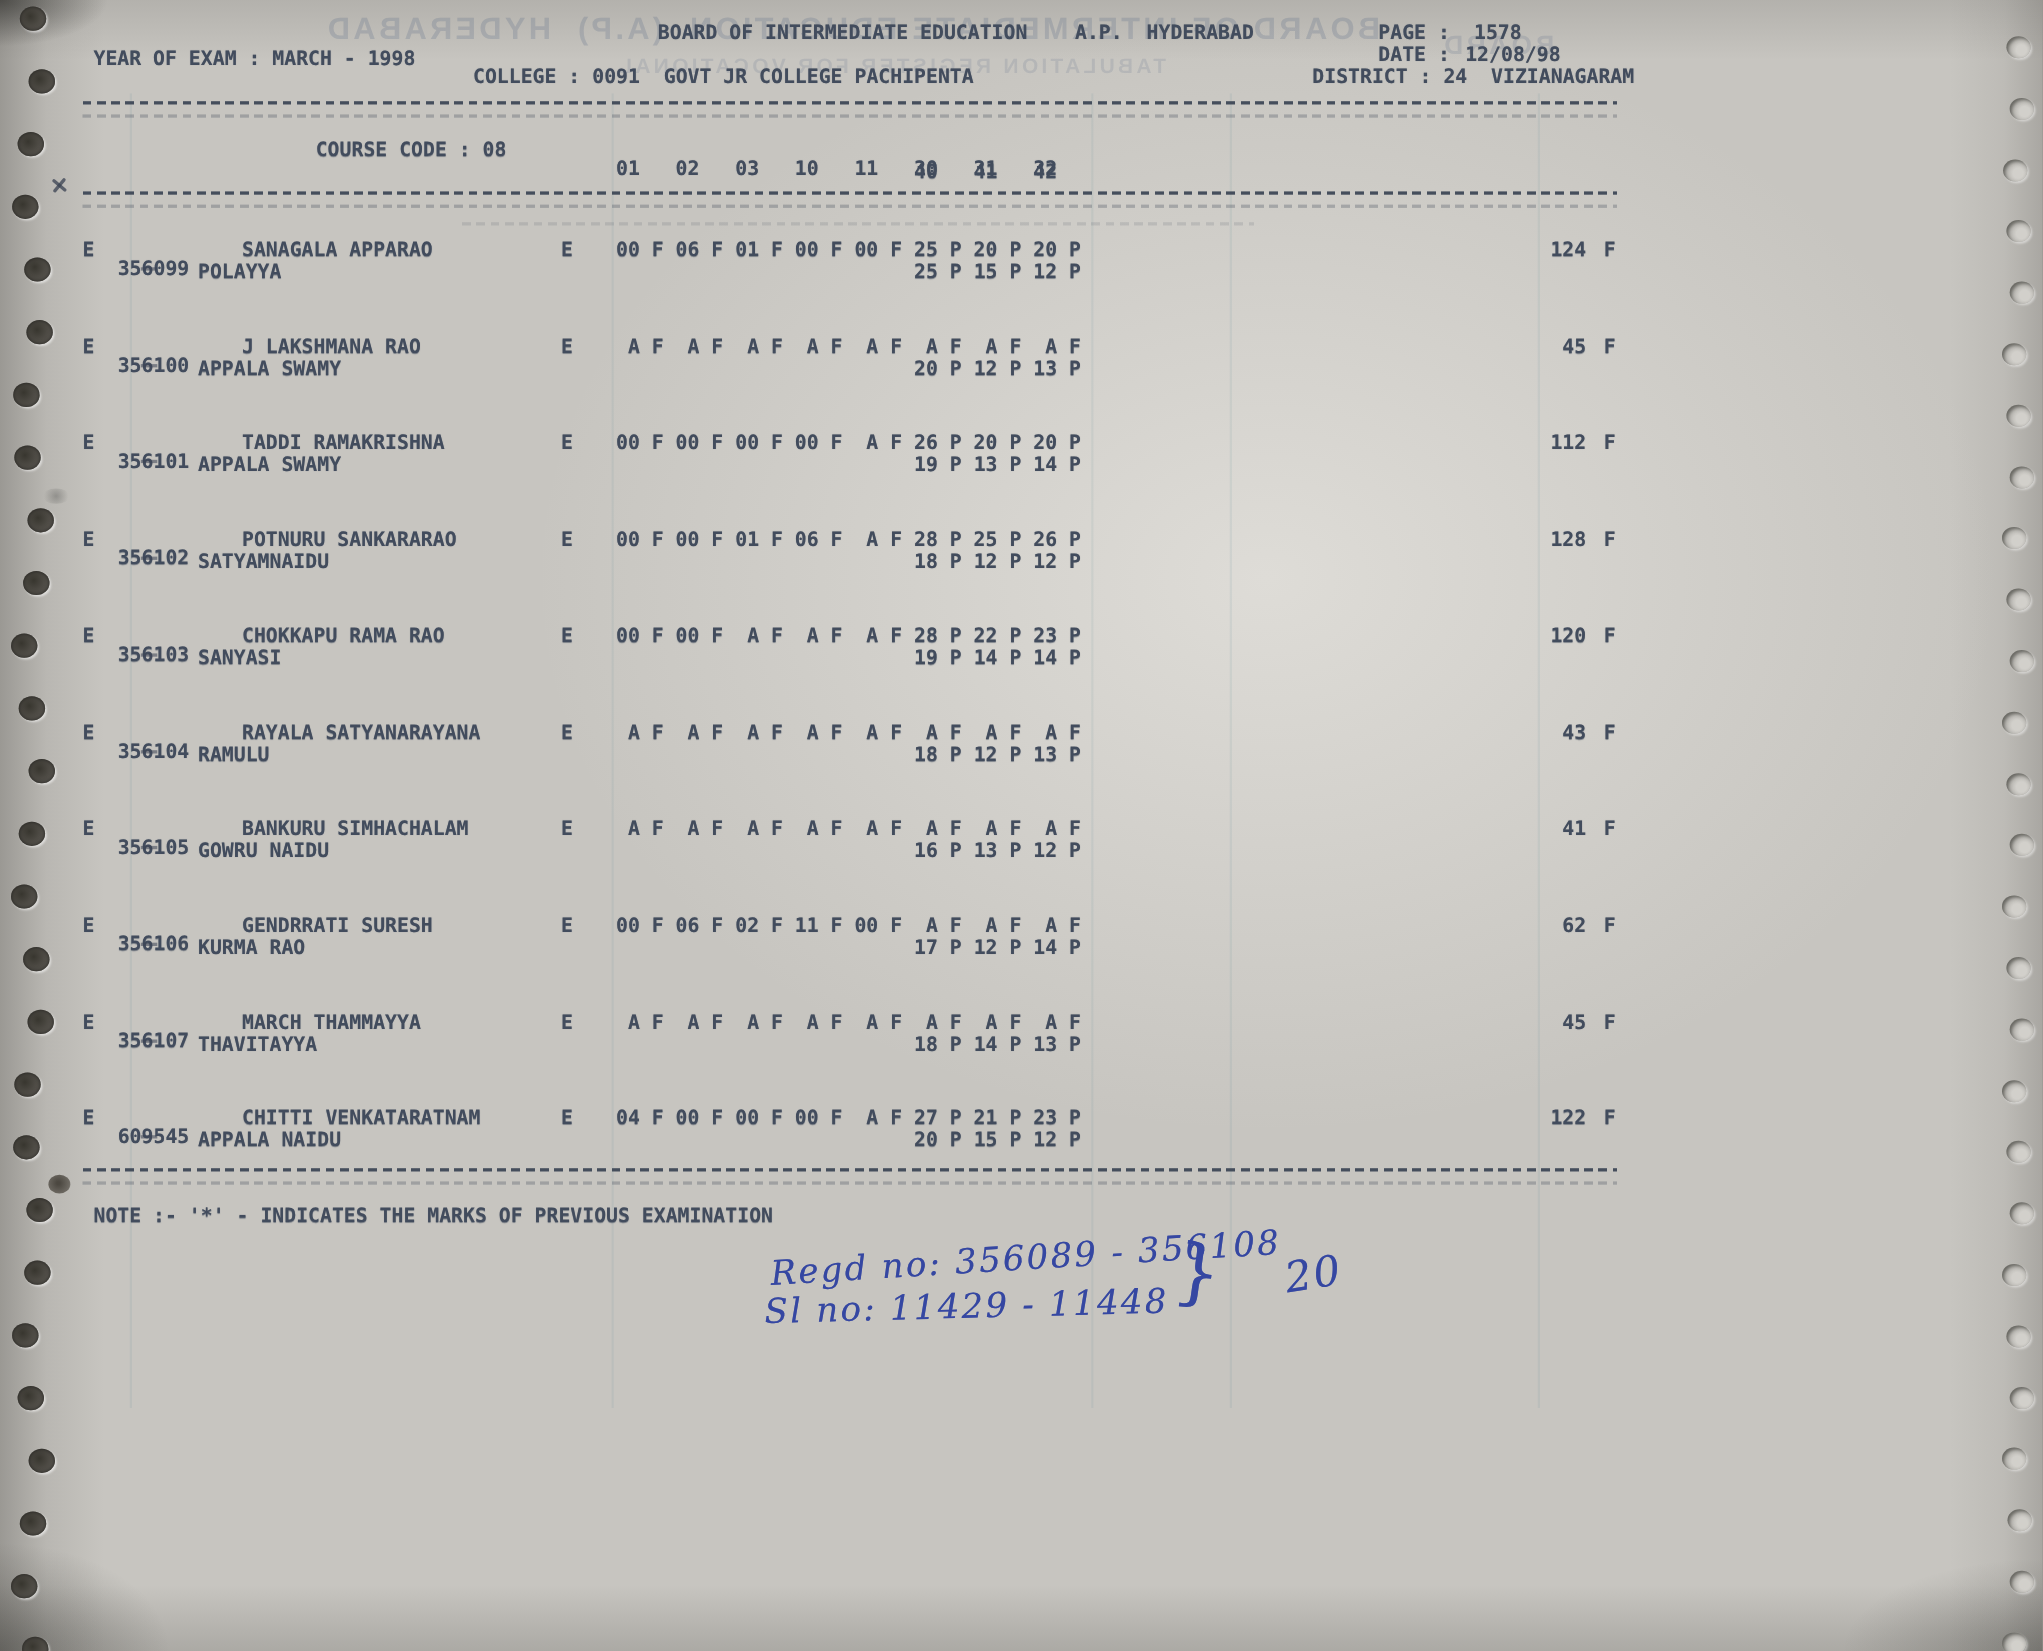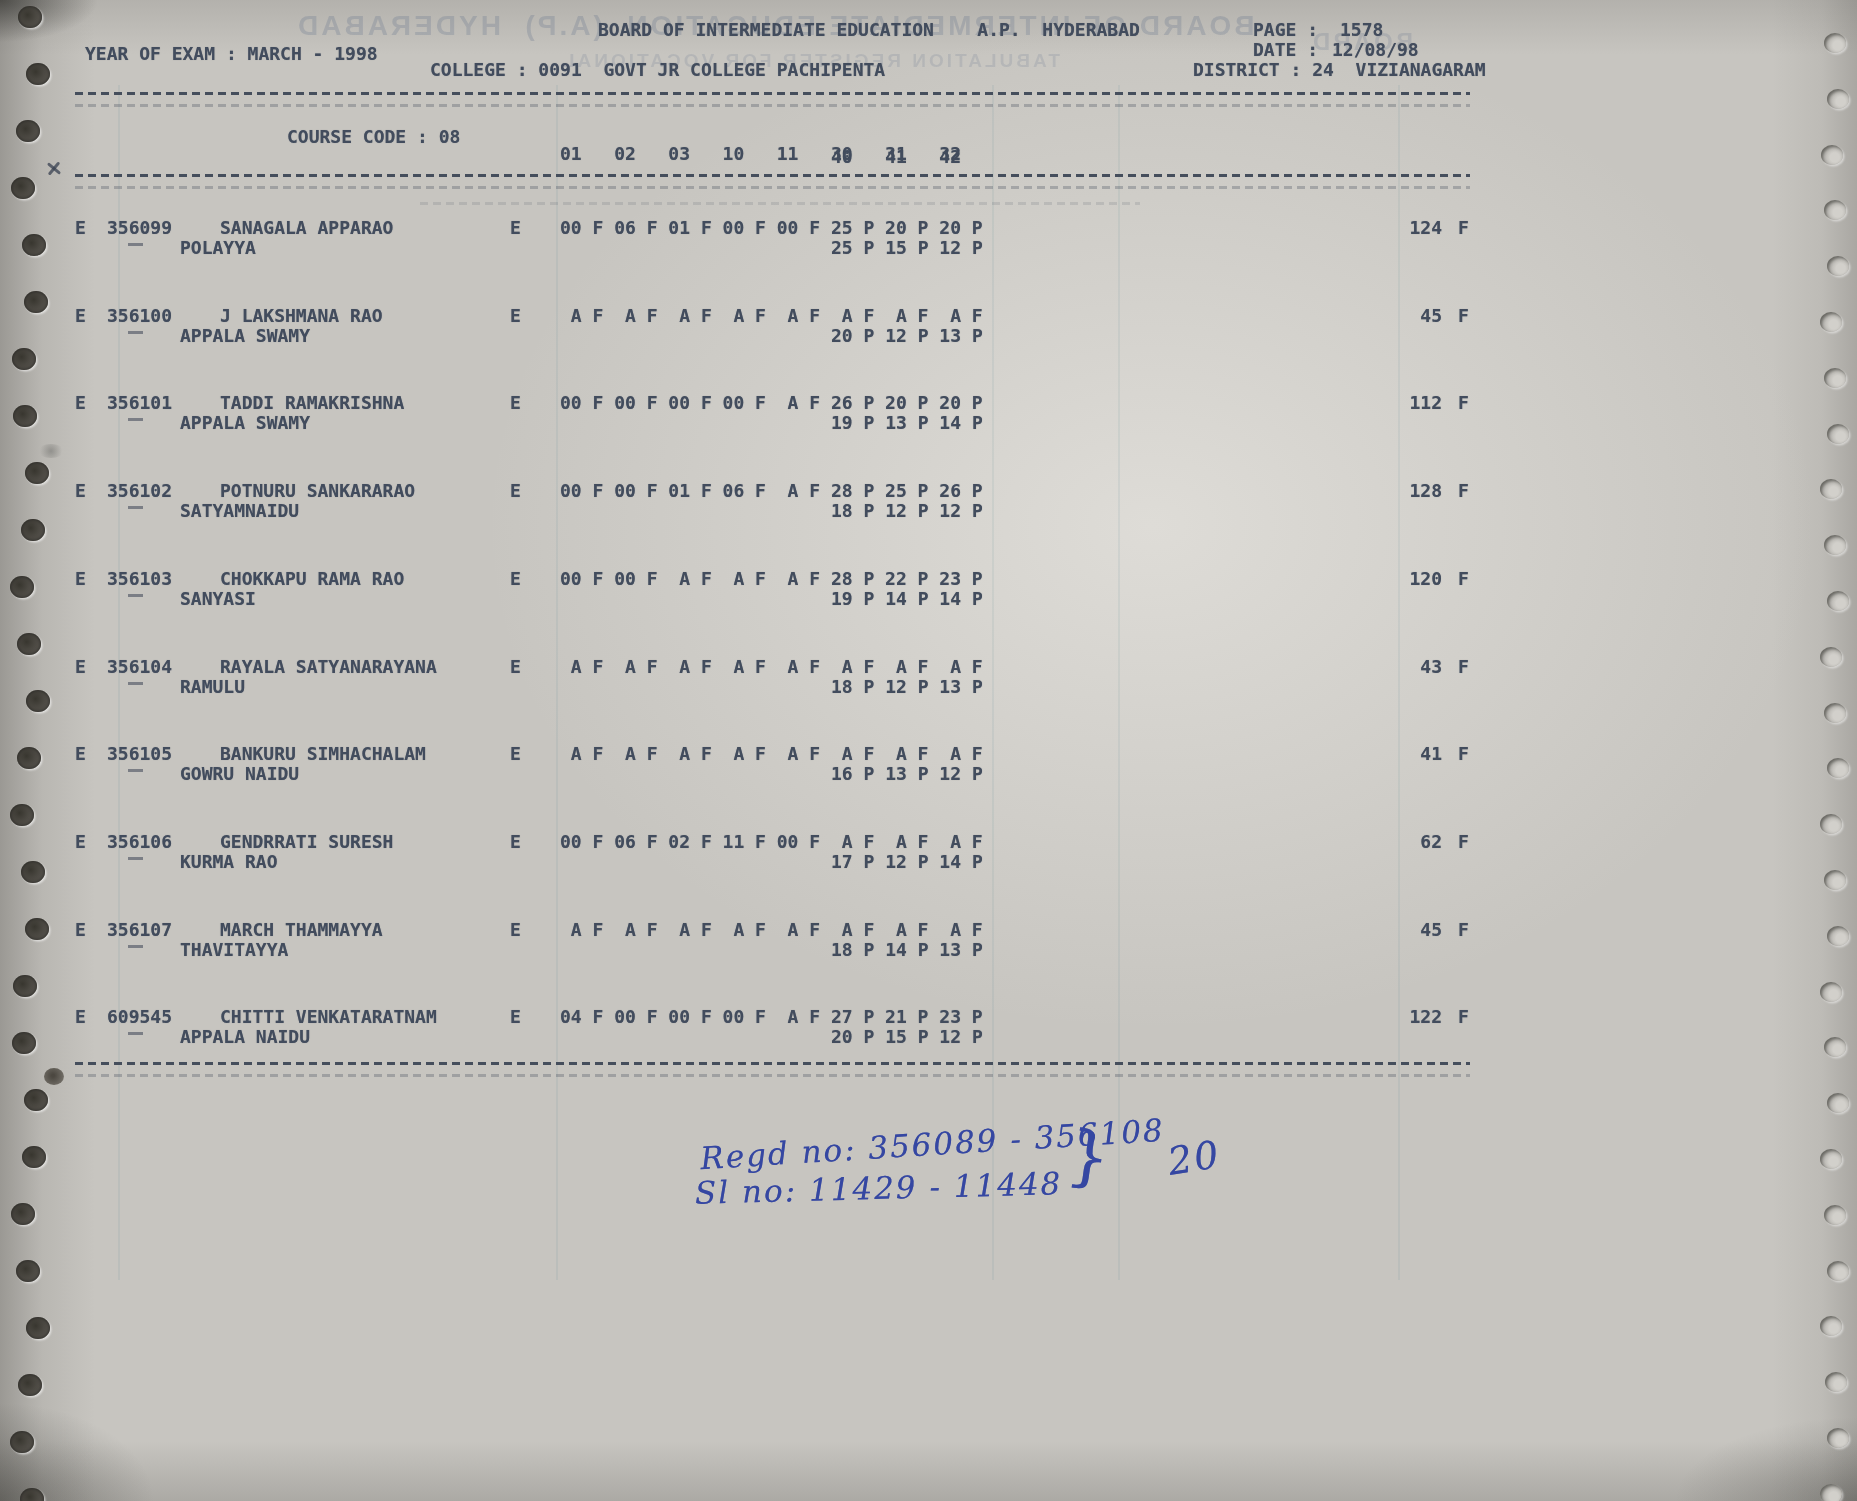--- a/index.html
+++ b/index.html
@@ -38,21 +38,21 @@
   .vline{position:absolute;top:85px;height:1195px;width:2px;background:rgba(85,140,150,.10);}
   .hole{position:absolute;border-radius:50%;}
   .hole.l{width:24px;height:22px;
     background:radial-gradient(circle at 40% 40%, #38362f 0%, #514e48 55%, #6b6862 100%);
     box-shadow:1.5px 1.5px 2px rgba(255,255,255,.55), inset 0 0 4px #1d1c19;}
   .hole.r{width:22px;height:20px;
     background:radial-gradient(circle at 62% 62%, #d2d0cb 25%, #b4b2ad 60%, #908e89 100%);
     box-shadow:inset 2px 2px 3px rgba(55,55,50,.55), 1.5px 1.5px 2px rgba(255,255,255,.45);}
   .row{position:absolute;left:0;width:1857px;height:44px;}
   .row .series{left:75px;top:0;}
-  .row .regno{left:107px;top:0;}
+  .row .regno{left:107px;top:17px;}
   .row .underline{position:absolute;left:128px;top:25px;width:15px;border-top:3px solid rgba(60,68,84,.55);}
   .row .name{left:180px;top:0;margin-left:40px;}
   .row .father{left:180px;top:20px;}
   .row .medium{left:510px;top:0;}
   .row .marks1{left:560px;top:0;}
   .row .marks2{left:831px;top:20px;}
   .row .total{left:1402px;top:0;width:40px;text-align:right;}
   .row .result{left:1458px;top:0;}
   .hand{
     position:absolute;font-family:"DejaVu Serif",serif;font-style:italic;
@@ -229,20 +229,21 @@
       <span class="mono medium">E</span>
       <span class="mono marks1">04 F 00 F 00 F 00 F  A F 27 P 21 P 23 P</span>
       <span class="mono marks2">20 P 15 P 12 P</span>
       <span class="mono total">122</span>
       <span class="mono result">F</span>
     </div>
   </div>
 
   <div class="dash" style="top:1062px;"></div>
   <div class="dash echo" style="top:1074px;"></div>
+  <span class="mono" style="left:85px;top:1096px;">NOTE :- '*' - INDICATES THE MARKS OF PREVIOUS EXAMINATION</span>
 
   <span class="hand" style="left:700px;top:1126px;font-size:31px;transform:rotate(-3.5deg);">Regd no: 356089 - 356108</span>
   <span class="hand" style="left:695px;top:1170px;font-size:31px;transform:rotate(-1.5deg);">Sl no: 11429 - 11448</span>
   <span class="hand" style="left:1068px;top:1118px;font-size:66px;font-style:normal;transform:rotate(8deg);">}</span>
   <span class="hand" style="left:1168px;top:1136px;font-size:38px;transform:rotate(-9deg);">20</span>
 
   <div id="holes">
       <div class="hole l" style="left: 18px; top: 6px;"></div>
       <div class="hole r" style="left: 1824px; top: 33px;"></div>
       <div class="hole l" style="left: 26px; top: 63px;"></div>

